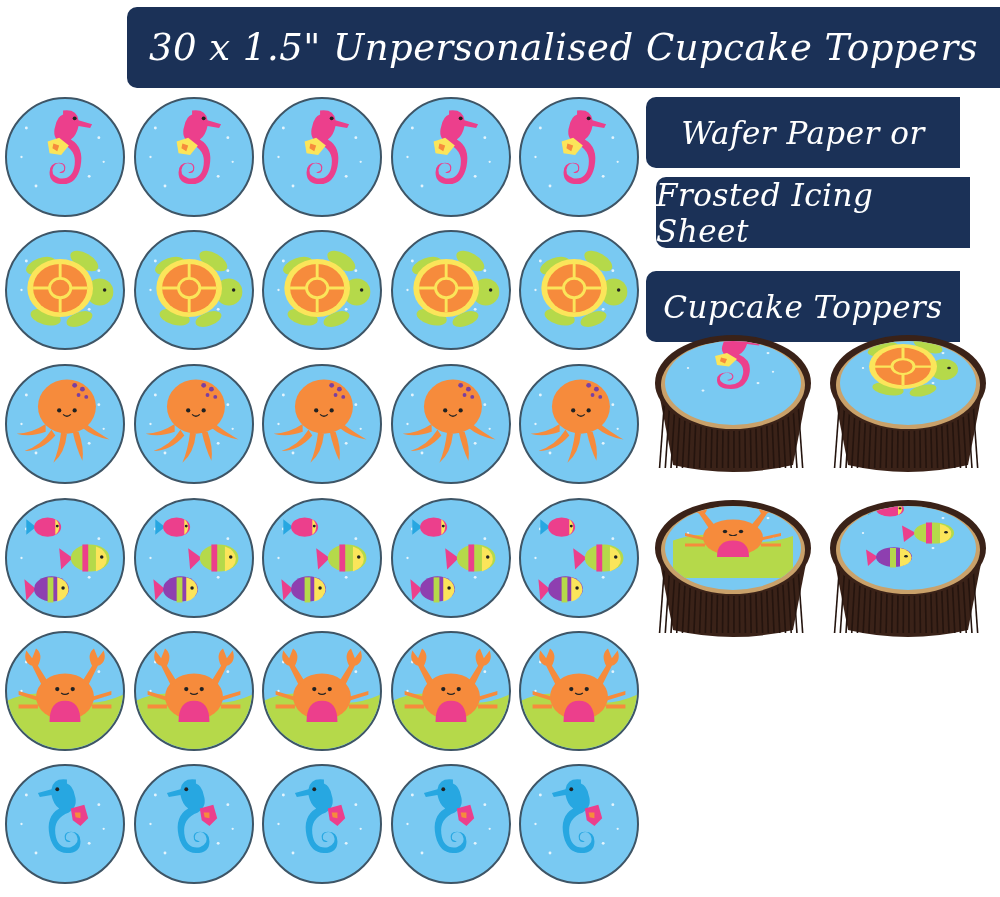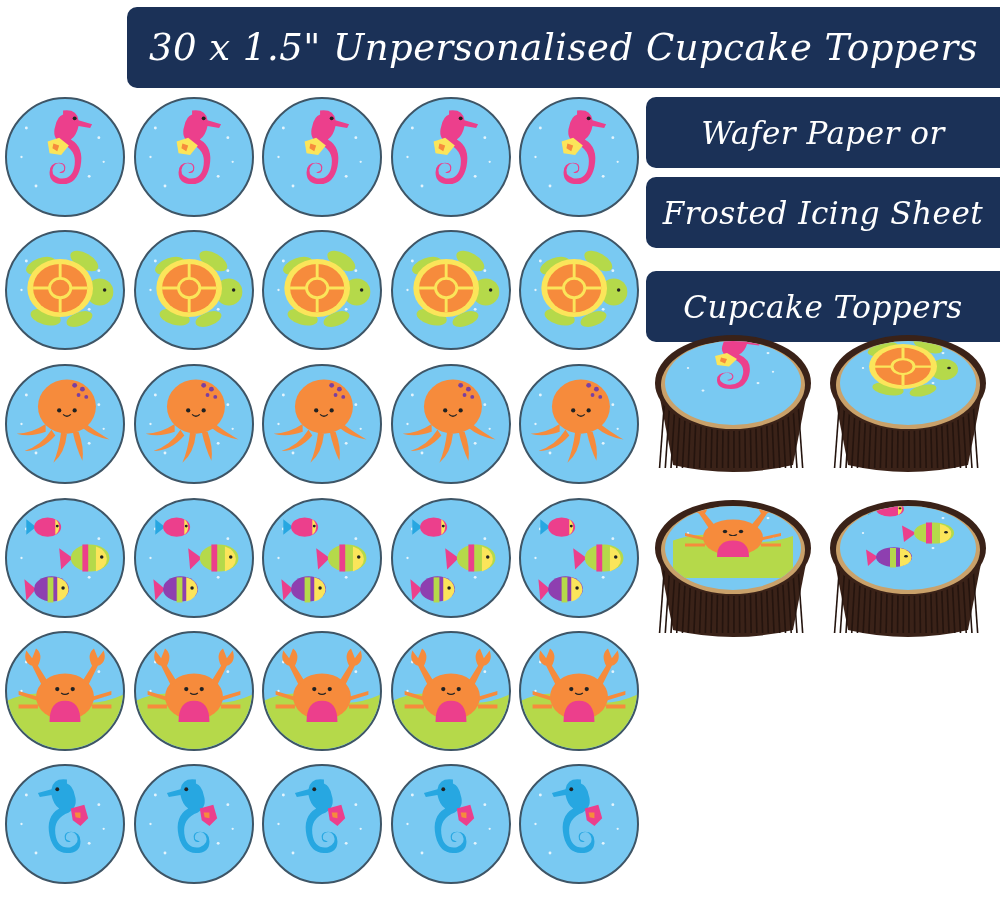--- a/index.html
+++ b/index.html
@@ -2,23 +2,23 @@
 <html><head>
 <meta charset="utf-8">
 <style>
   html, body { margin:0; padding:0; }
   body { width:1000px; height:897px; background:#ffffff; position:relative; overflow:hidden;
          font-family:"DejaVu Serif", serif; }
   .banner { position:absolute; background:#1b3157; color:#fff; border-radius:10px 0 0 10px;
             display:flex; align-items:center; justify-content:center; letter-spacing:0.5px; }
   .banner span { font-family:"DejaVu Serif", serif; font-style:italic; }
   #title-banner { left:127px; top:7px; width:873px; height:81px; font-size:37px; }
-  .side-banner { left:646px; width:354px; height:71px; font-size:31px; }
+  .side-banner { left:646px; width:314px; height:71px; font-size:31px; }
   #b1 { top:97px; }
-  #b2 { top:177px; }
+  #b2 { top:177px;margin-left:10px; }
   #b3 { top:271px; }
   .grid { position:absolute; left:0; top:0; }
   .topper { position:absolute; width:120px; height:120px; border-radius:50%;
             border:2px solid #3e5566; background:#79c9f2; overflow:hidden; box-sizing:border-box; }
   .topper svg { width:100%; height:100%; display:block; }
   .cupcake { position:absolute; width:165px; height:140px; }
   .cupcake svg { width:100%; height:100%; display:block; }
 </style>
 </head>
 <body>

